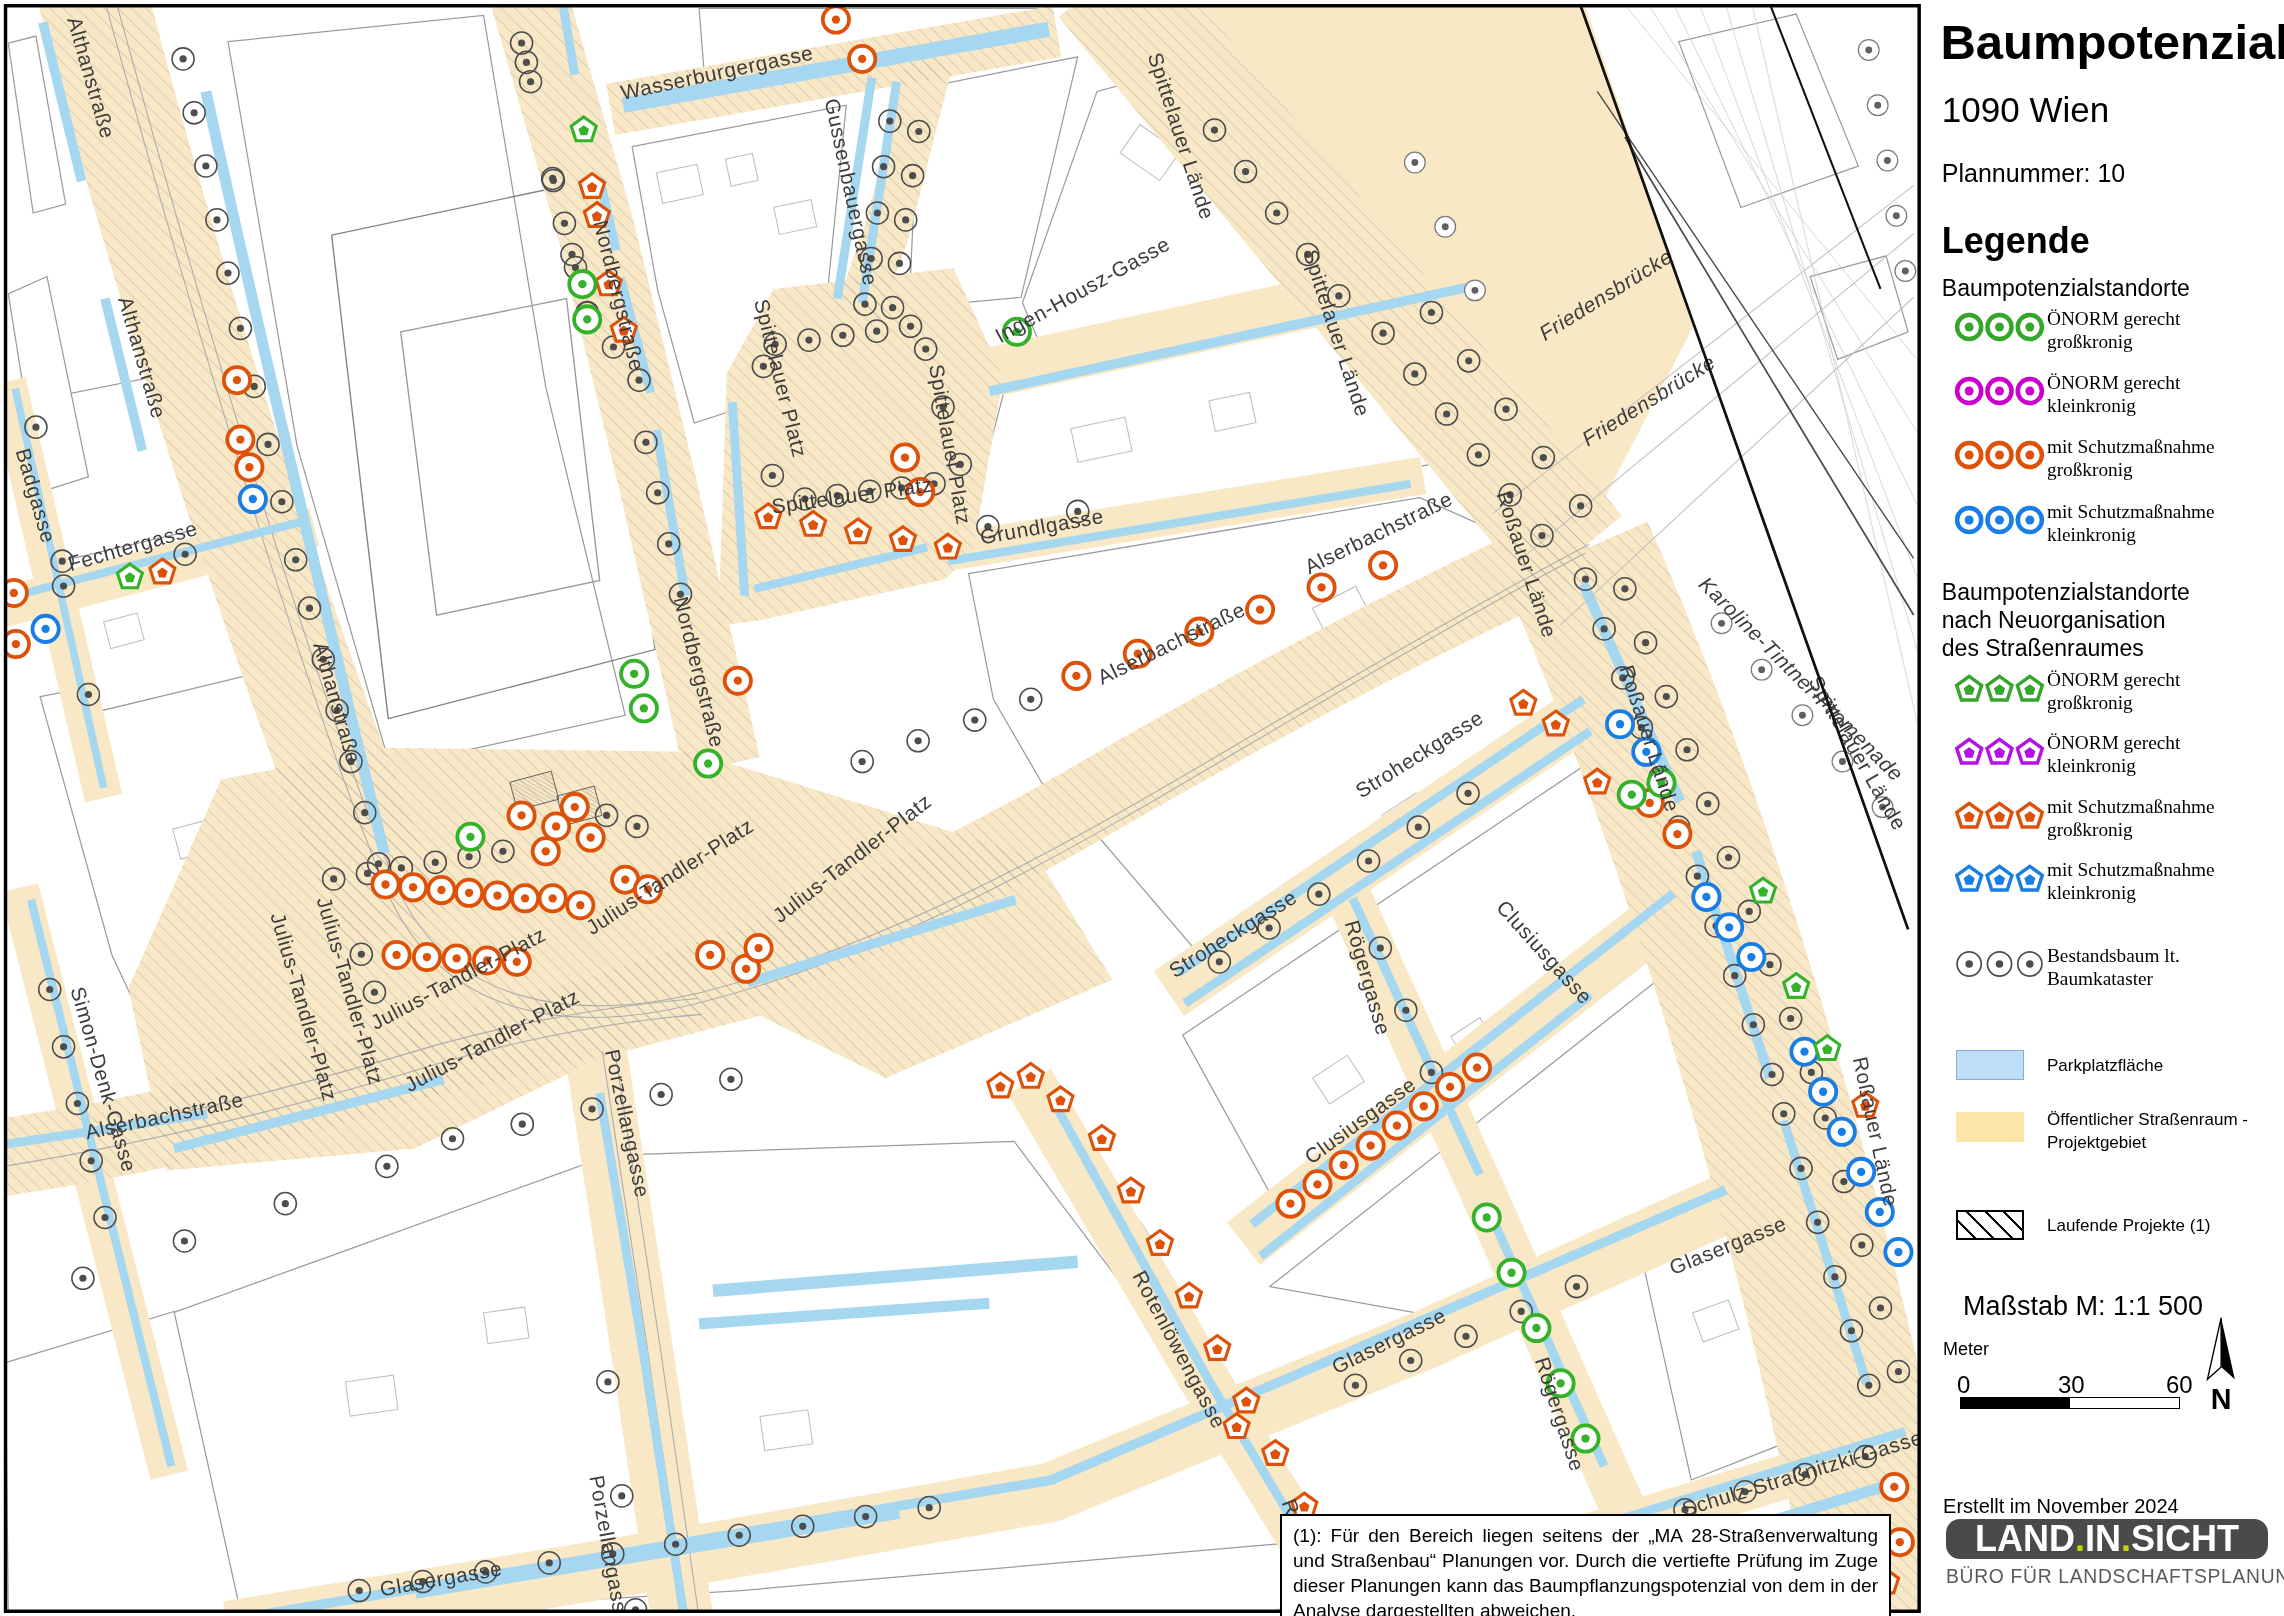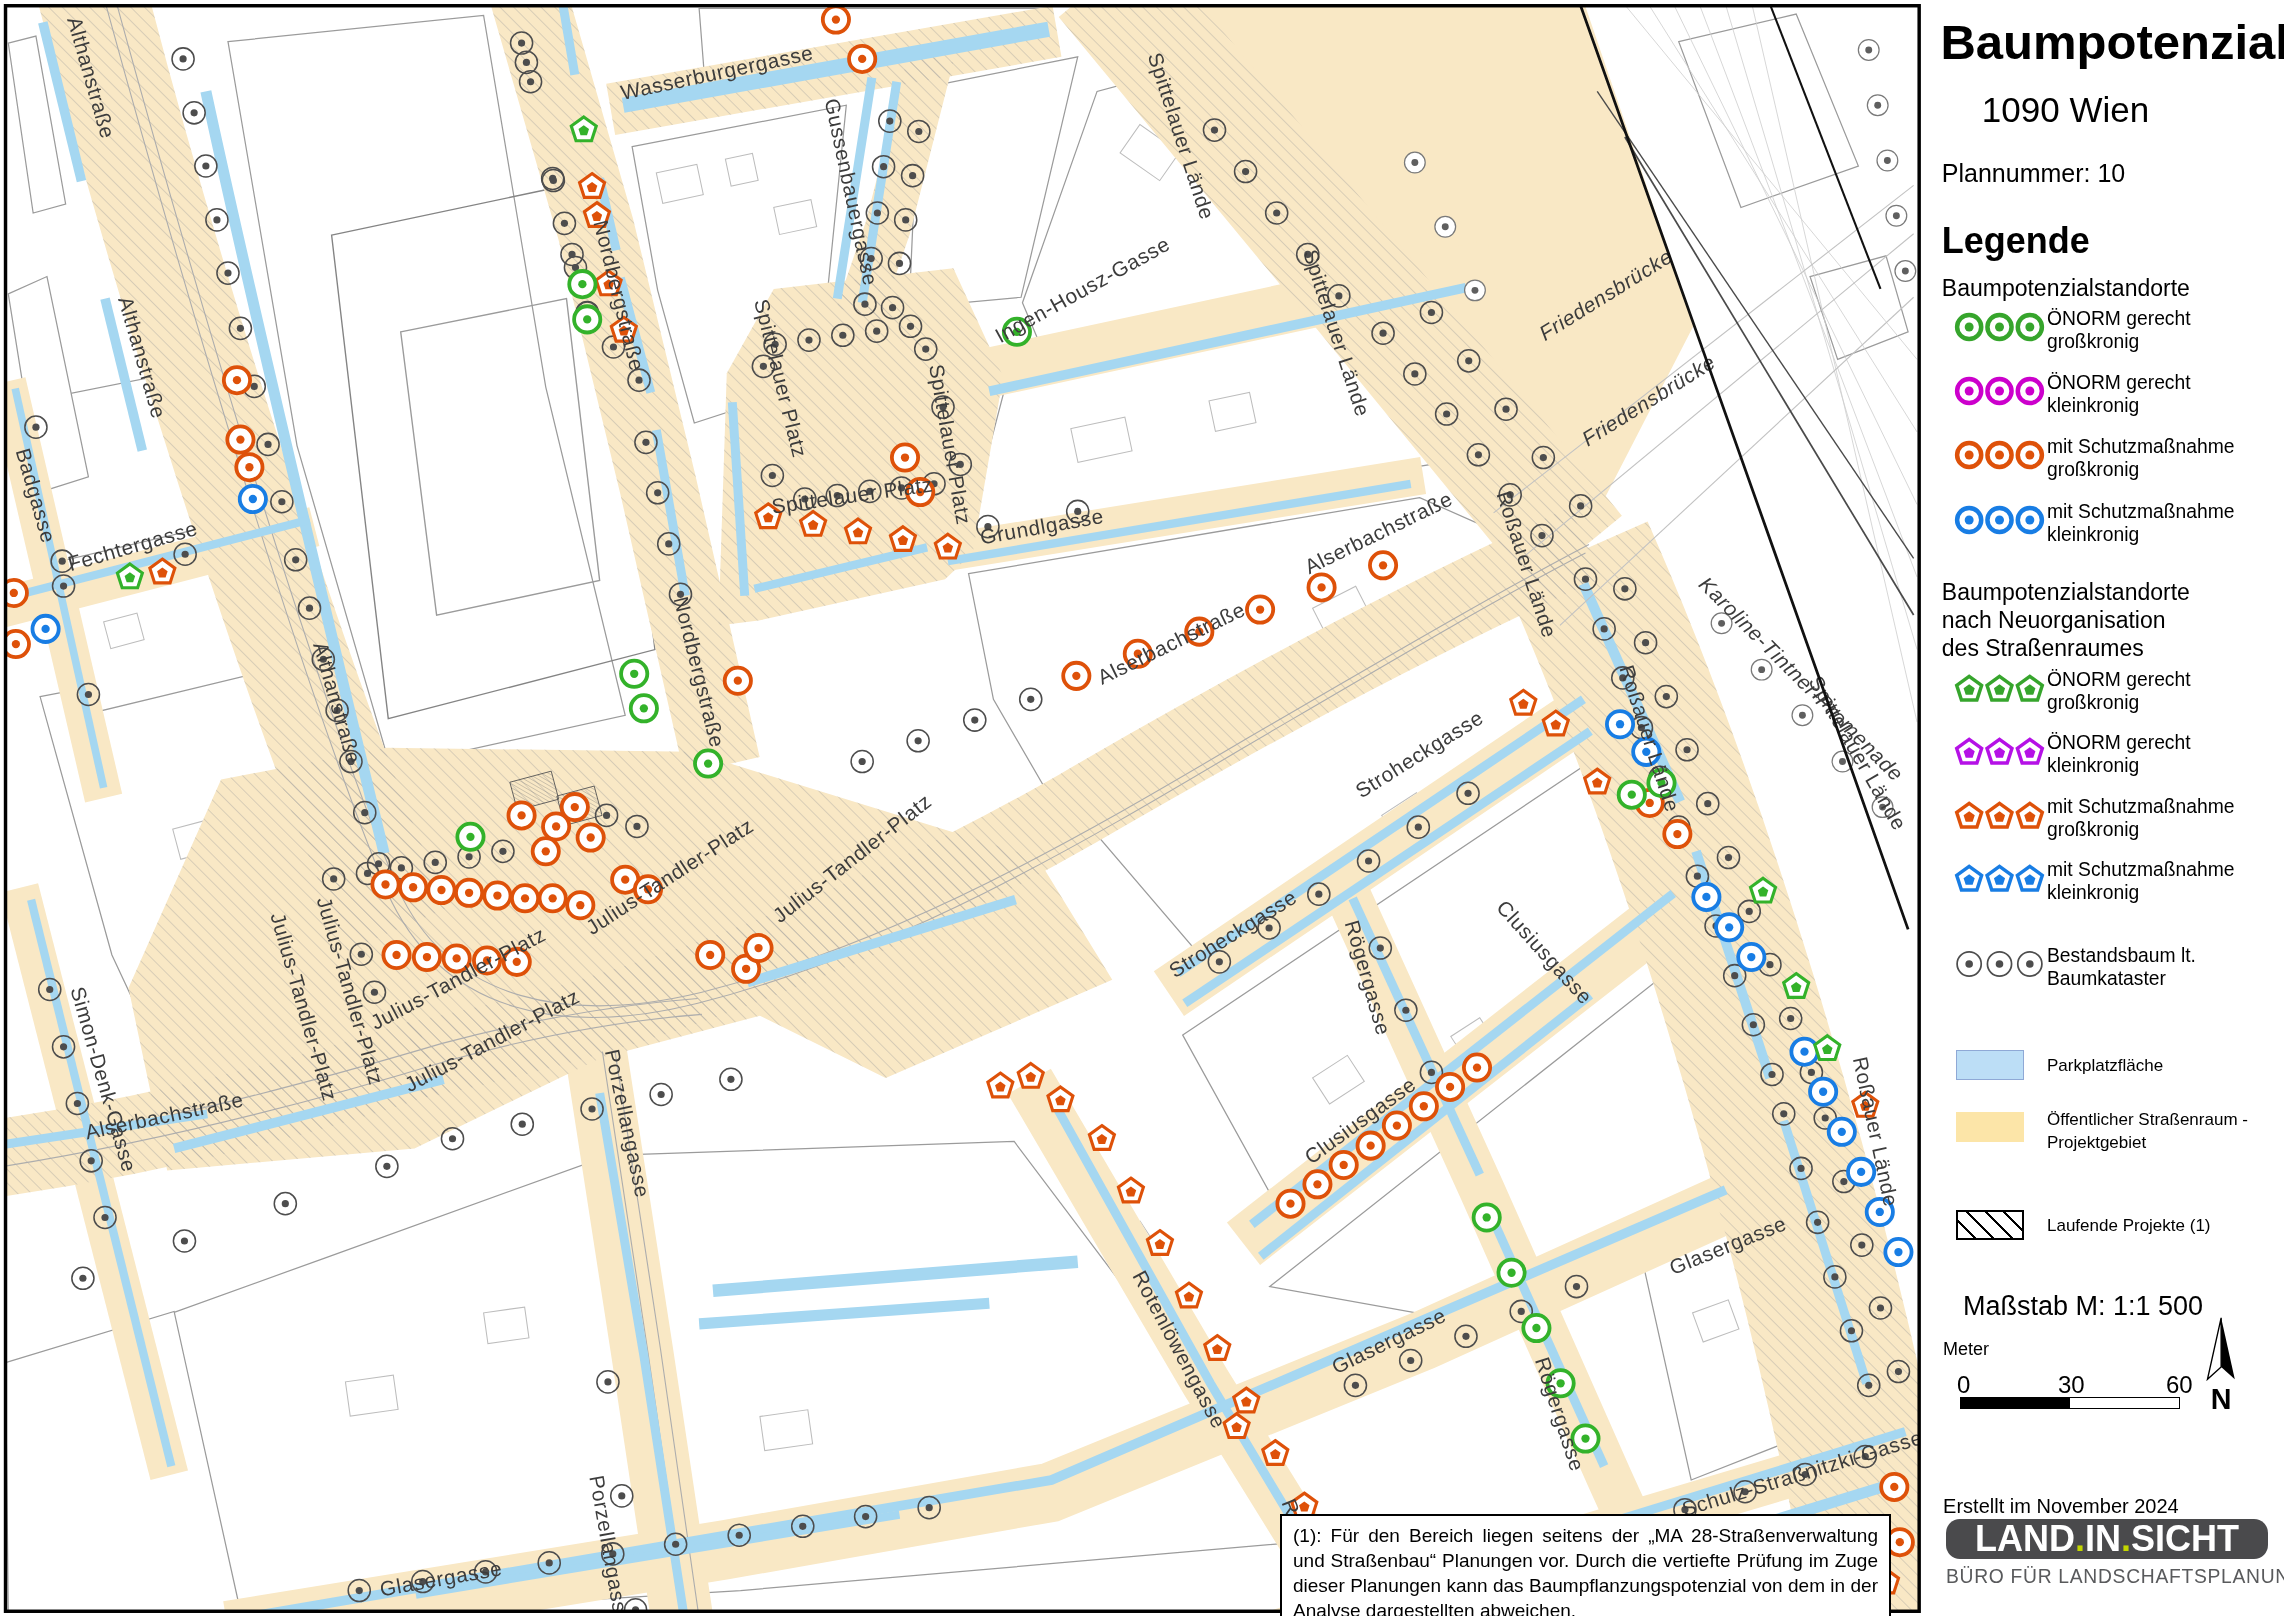--- a/index.html
+++ b/index.html
@@ -2,26 +2,26 @@
 <html style="font-size:11px"><head>
 <meta charset="utf-8">
 <style>
   html,body{margin:0;padding:0;background:#ffffff;}
   body{width:2284px;height:1617px;font-family:"Liberation Sans",sans-serif;overflow:hidden;}
   #app{position:relative;width:2284px;height:1617px;background:#fff;}
   #map-wrap{position:absolute;left:0;top:0;width:1924px;height:1617px;}
   #panel{position:absolute;left:1939px;top:0;width:345px;height:1617px;background:#fff;color:#000;}
   .abs{position:absolute;}
   #p-title{left:1.4px;top:14px;font-size:49px;font-weight:bold;}
-  #p-sub{left:2.8px;top:90px;font-size:35px;margin-left:40px;}
+  #p-sub{left:2.8px;top:90px;font-size:35px;}
   #p-plan{left:2.8px;top:159px;font-size:25px;text-align:center;}
   #p-legende{left:2.8px;top:220px;font-size:36px;font-weight:bold;}
   #p-sec1{left:2.8px;top:275px;font-size:23px;}
   #p-sec2{left:2.8px;top:578px;font-size:23px;line-height:28px;white-space:pre-line;}
-  .lrow{position:absolute;left:0;width:345px;height:62px;}
+  .lrow{position:absolute;left:0;width:345px;height:62px;font-family:Liberation Serif, serif;}
   .lrow svg{position:absolute;left:15px;top:0;}
   .llab{position:absolute;left:108px;top:-4.1px;font-size:19.3px;line-height:23px;white-space:pre-line;}
   .arow{position:absolute;left:0;width:345px;height:41px;}
   .swatch{position:absolute;left:16.6px;top:0;width:68px;height:30px;box-sizing:border-box;}
   .sw-park{background:#BCDEF6;border:1.4px solid #8FA9D6;}
   .sw-street{background:#FCE5A8;}
   .sw-hatch{background:#fff;border:2.1px solid #000;
     background-image:repeating-linear-gradient(45deg,transparent 0 11px,#000 11px 13px);}
   .alab{position:absolute;left:108px;font-size:17px;line-height:23.5px;white-space:pre-line;}
   #p-mass{left:6px;top:1291px;font-size:27px;margin-left:18px;}

